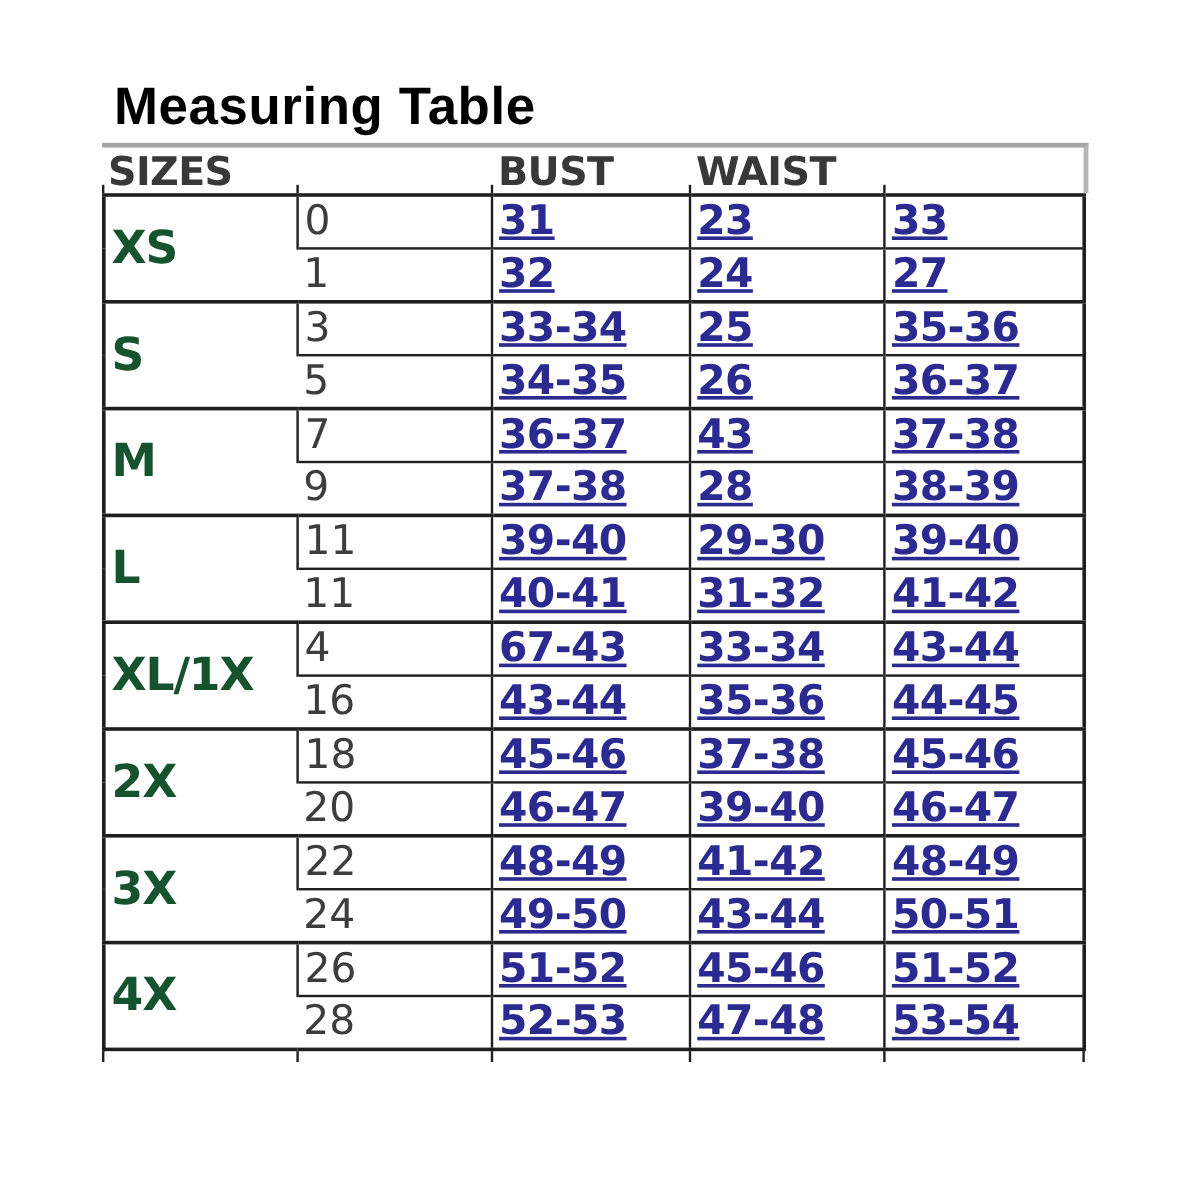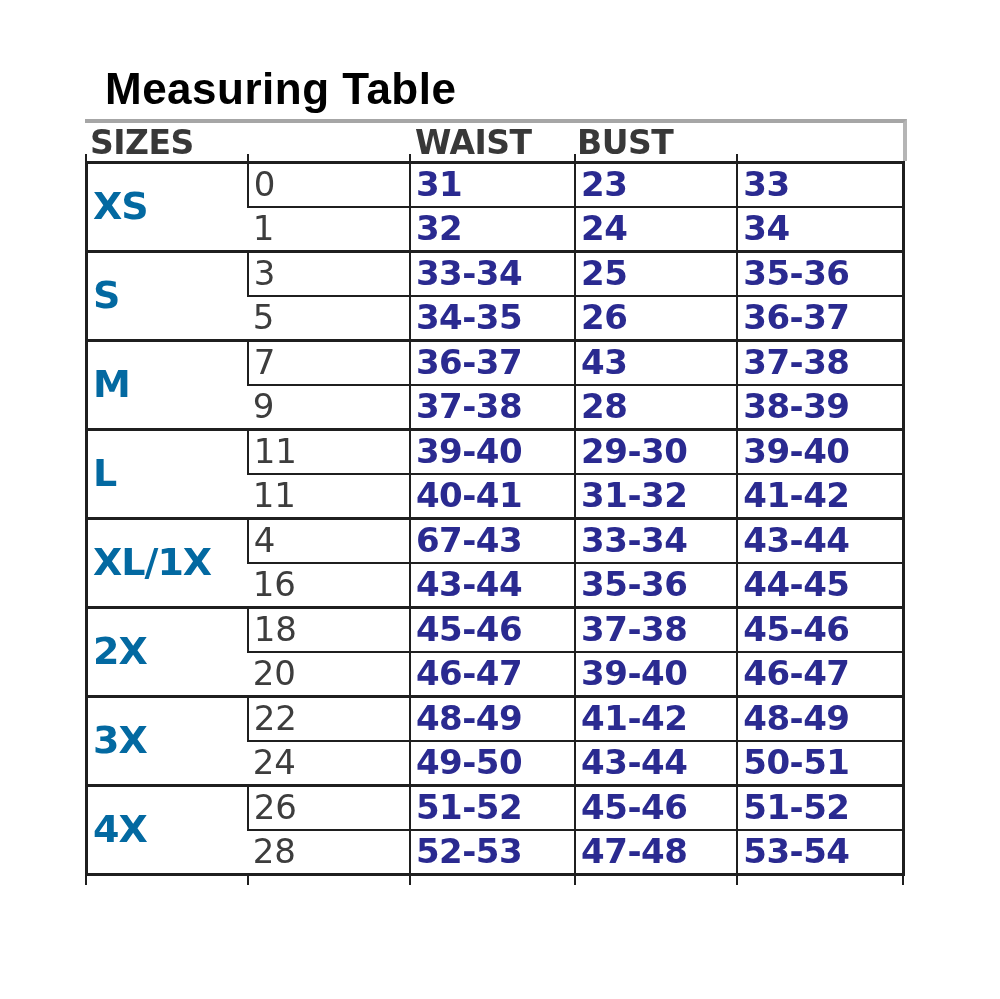--- a/index.html
+++ b/index.html
@@ -3,21 +3,21 @@
 <meta charset="utf-8">
 <style>
   html,body{margin:0;padding:0;background:#ffffff;}
   body{
     width:1000px;height:999px;position:relative;overflow:hidden;
     font-family:"DejaVu Sans",sans-serif;
   }
   .page{position:absolute;left:85px;top:64px;width:822px;}
   .title{
     font-family:"Liberation Sans",sans-serif;font-weight:bold;
-    font-size:44px;line-height:1.12;color:#000000;margin:0 0 6px 20px;
+    font-size:44px;line-height:1.12;color:#000000;margin:0 0 6px 10px;
     letter-spacing:0.5px;
   }
   
   .hdr-wrap{border-top:4px solid #a6a6a6;border-right:4px solid #b5b5b5;position:relative;}
   .hdr{display:flex;height:38px;align-items:center;position:relative;}
   .hc{
     box-sizing:border-box;padding-left:5px;
     font-weight:bold;font-size:33px;color:#383838;letter-spacing:-0.5px;
     white-space:nowrap;overflow:visible;
   }
@@ -33,37 +33,37 @@
   }
   col.w1{width:161px}col.w2{width:162px}col.w3{width:165px}col.w4{width:162px}col.w5{width:166px}
   td{
     box-sizing:border-box;height:41px;padding:0 0 2px 5px;
     vertical-align:middle;white-space:nowrap;overflow:visible;
     border-left:2px solid #1f1f1f;
   }
   td:first-child{border-left:none;}
   tr.g td{border-top:3px solid #1f1f1f;}   
   tr.s td{border-top:2px solid #1f1f1f;}   
-  td.size{font-weight:bold;font-size:38px;color:#0369a1;letter-spacing:-1px;}
+  td.size{font-weight:bold;font-size:38px;color:#14532d;letter-spacing:-1px;}
   td.num{font-size:34px;color:#3d3d3d;}
-  td.val{font-weight:bold;font-size:34px;color:#2a2a90;letter-spacing:-0.5px;}
+  td.val{font-weight:bold;font-size:34px;color:#2a2a90;letter-spacing:-0.5px;text-decoration:underline;}
 </style>
 </head>
 <body>
 
 <div class="page">
 
   <h1 class="title">Measuring Table</h1>
 
   <div class="hdr-wrap">
     <div class="hdr">
       <div class="hc c1">SIZES</div>
       <div class="hc c2"></div>
+      <div class="hc c3">BUST</div>
       <div class="hc c4">WAIST</div>
-      <div class="hc c3">BUST</div>
     </div>
     <i class="stub" style="left:0px"></i>
     <i class="stub" style="left:162px"></i>
     <i class="stub" style="left:324px"></i>
     <i class="stub" style="left:489px"></i>
     <i class="stub" style="left:651px"></i>
   </div>
 
   <table>
     <colgroup>
@@ -78,21 +78,21 @@
         <td class="size" rowspan="2">XS</td>
         <td class="num">0</td>
         <td class="val">31</td>
         <td class="val">23</td>
         <td class="val">33</td>
       </tr>
       <tr class="s">
         <td class="num">1</td>
         <td class="val">32</td>
         <td class="val">24</td>
-        <td class="val">34</td>
+        <td class="val">27</td>
       </tr>
 
       <tr class="g">
         <td class="size" rowspan="2">S</td>
         <td class="num">3</td>
         <td class="val">33-34</td>
         <td class="val">25</td>
         <td class="val">35-36</td>
       </tr>
       <tr class="s">

